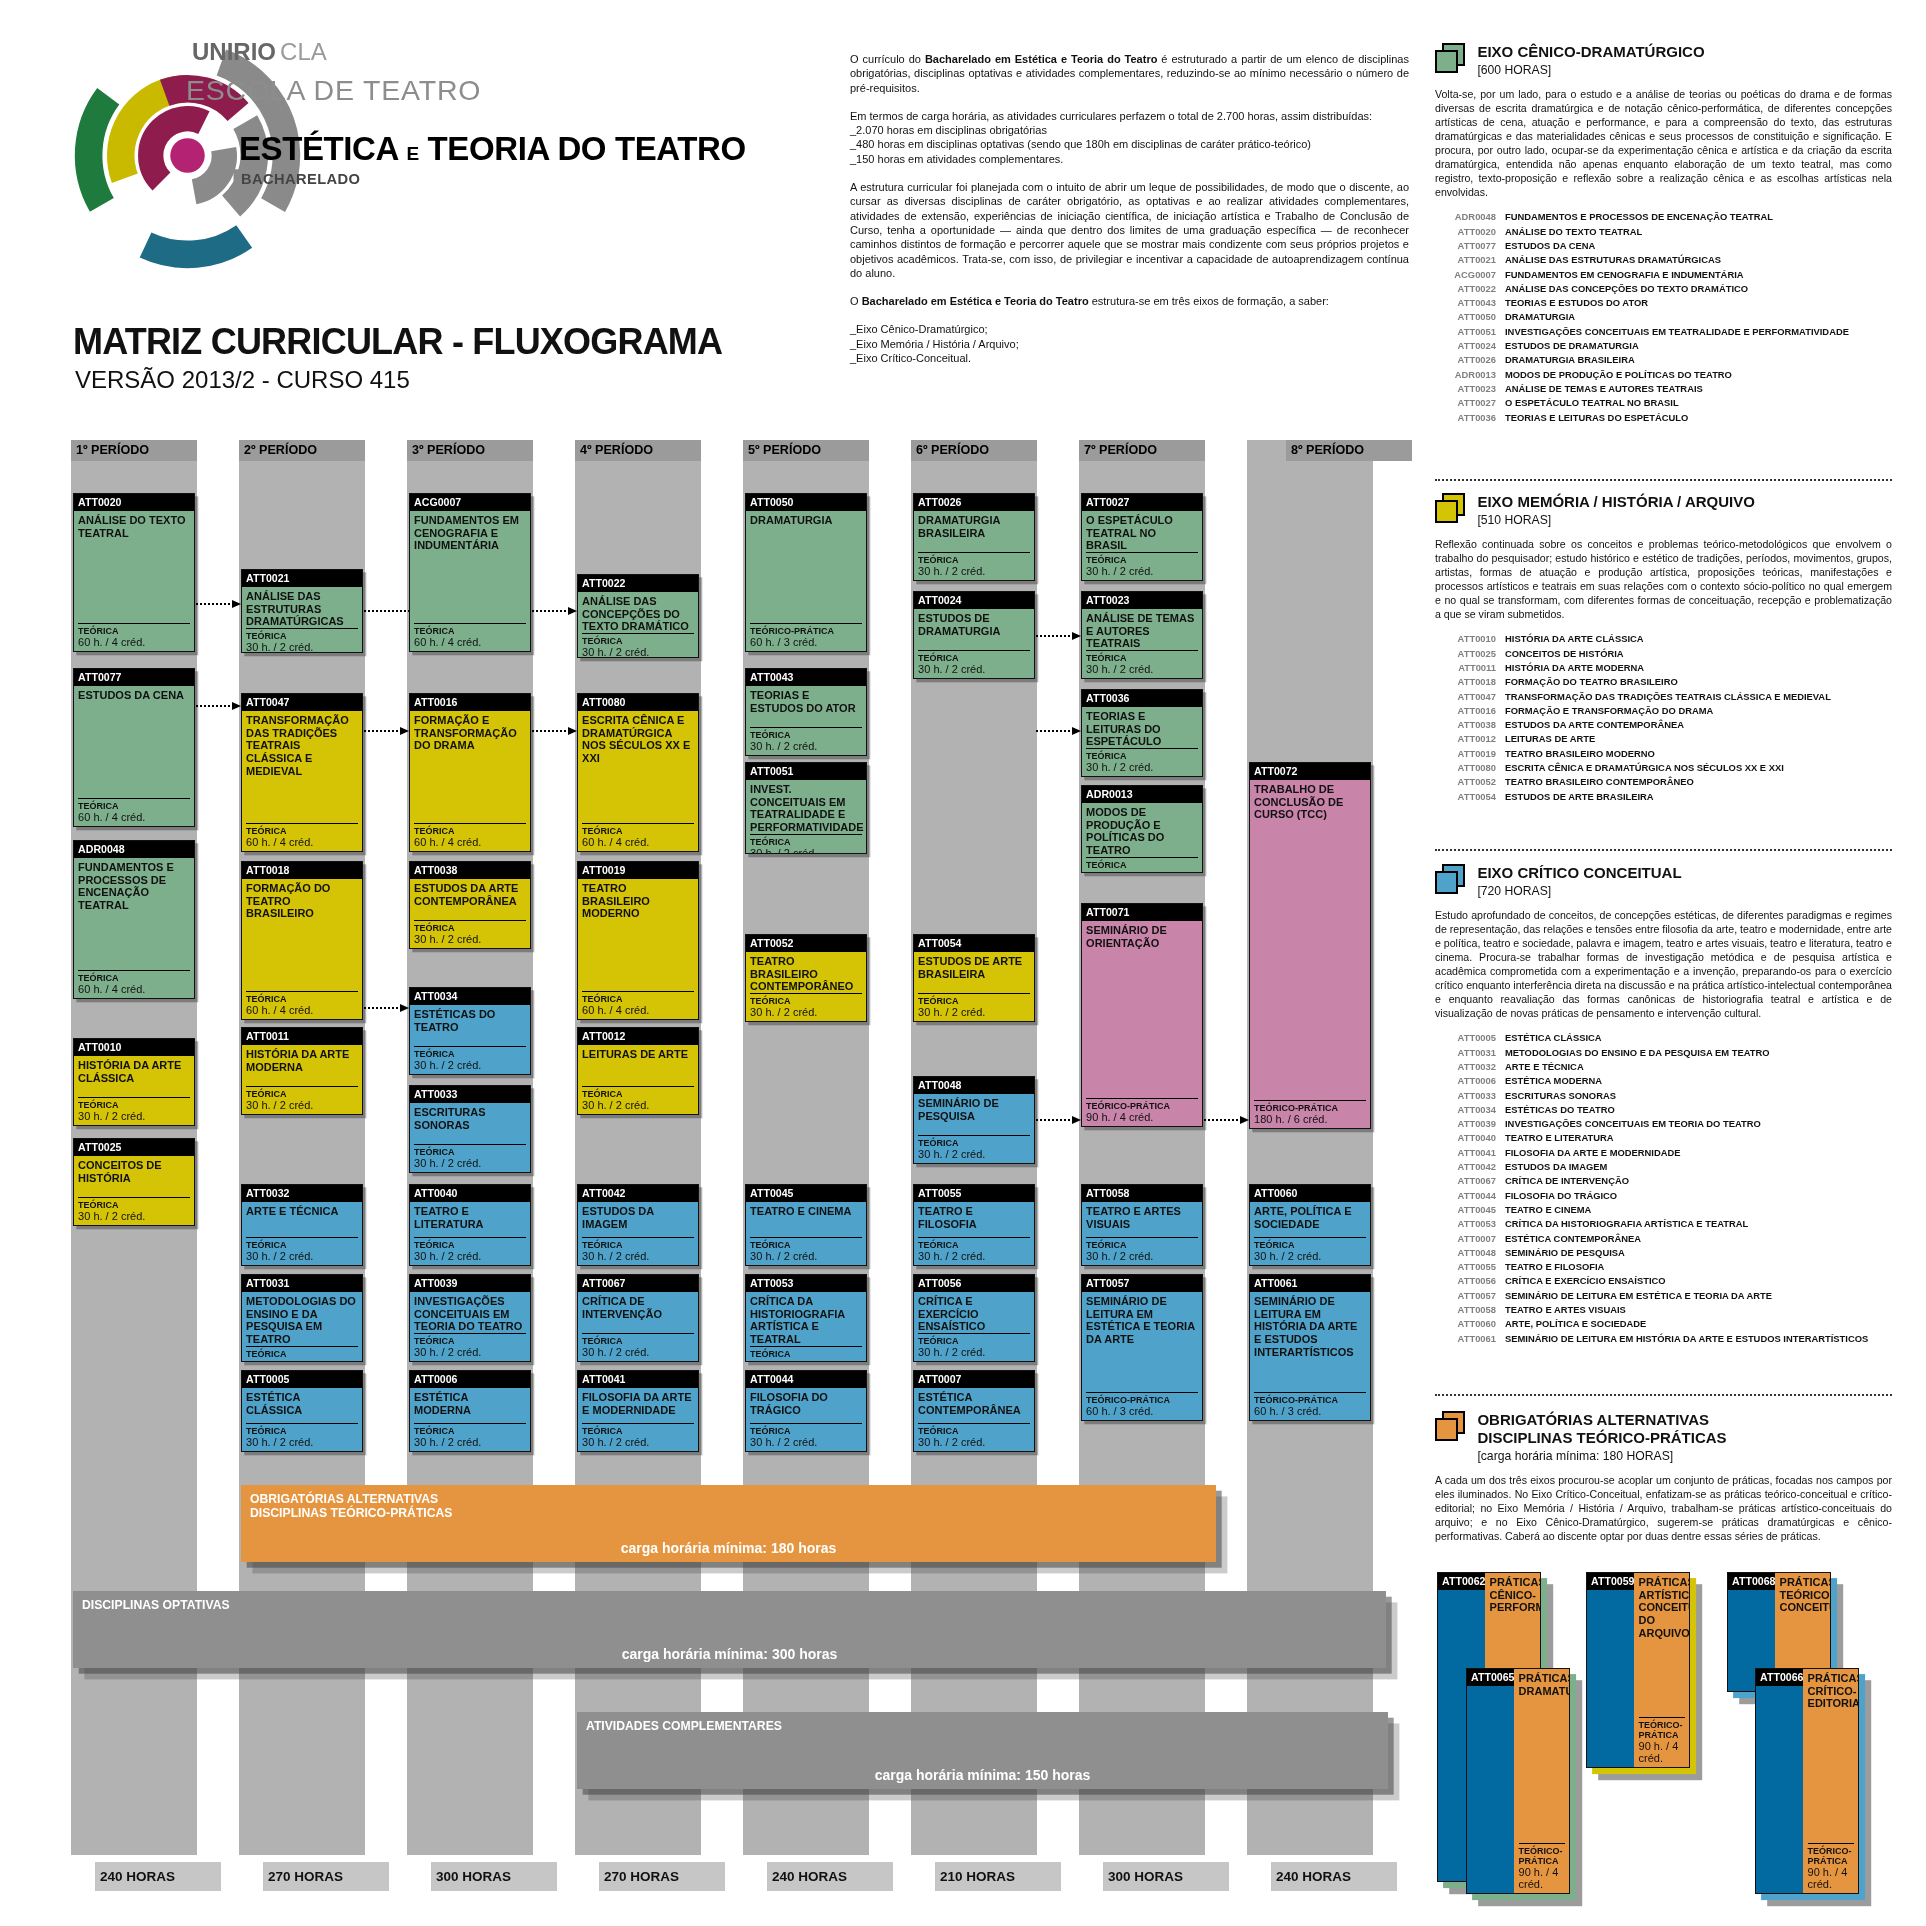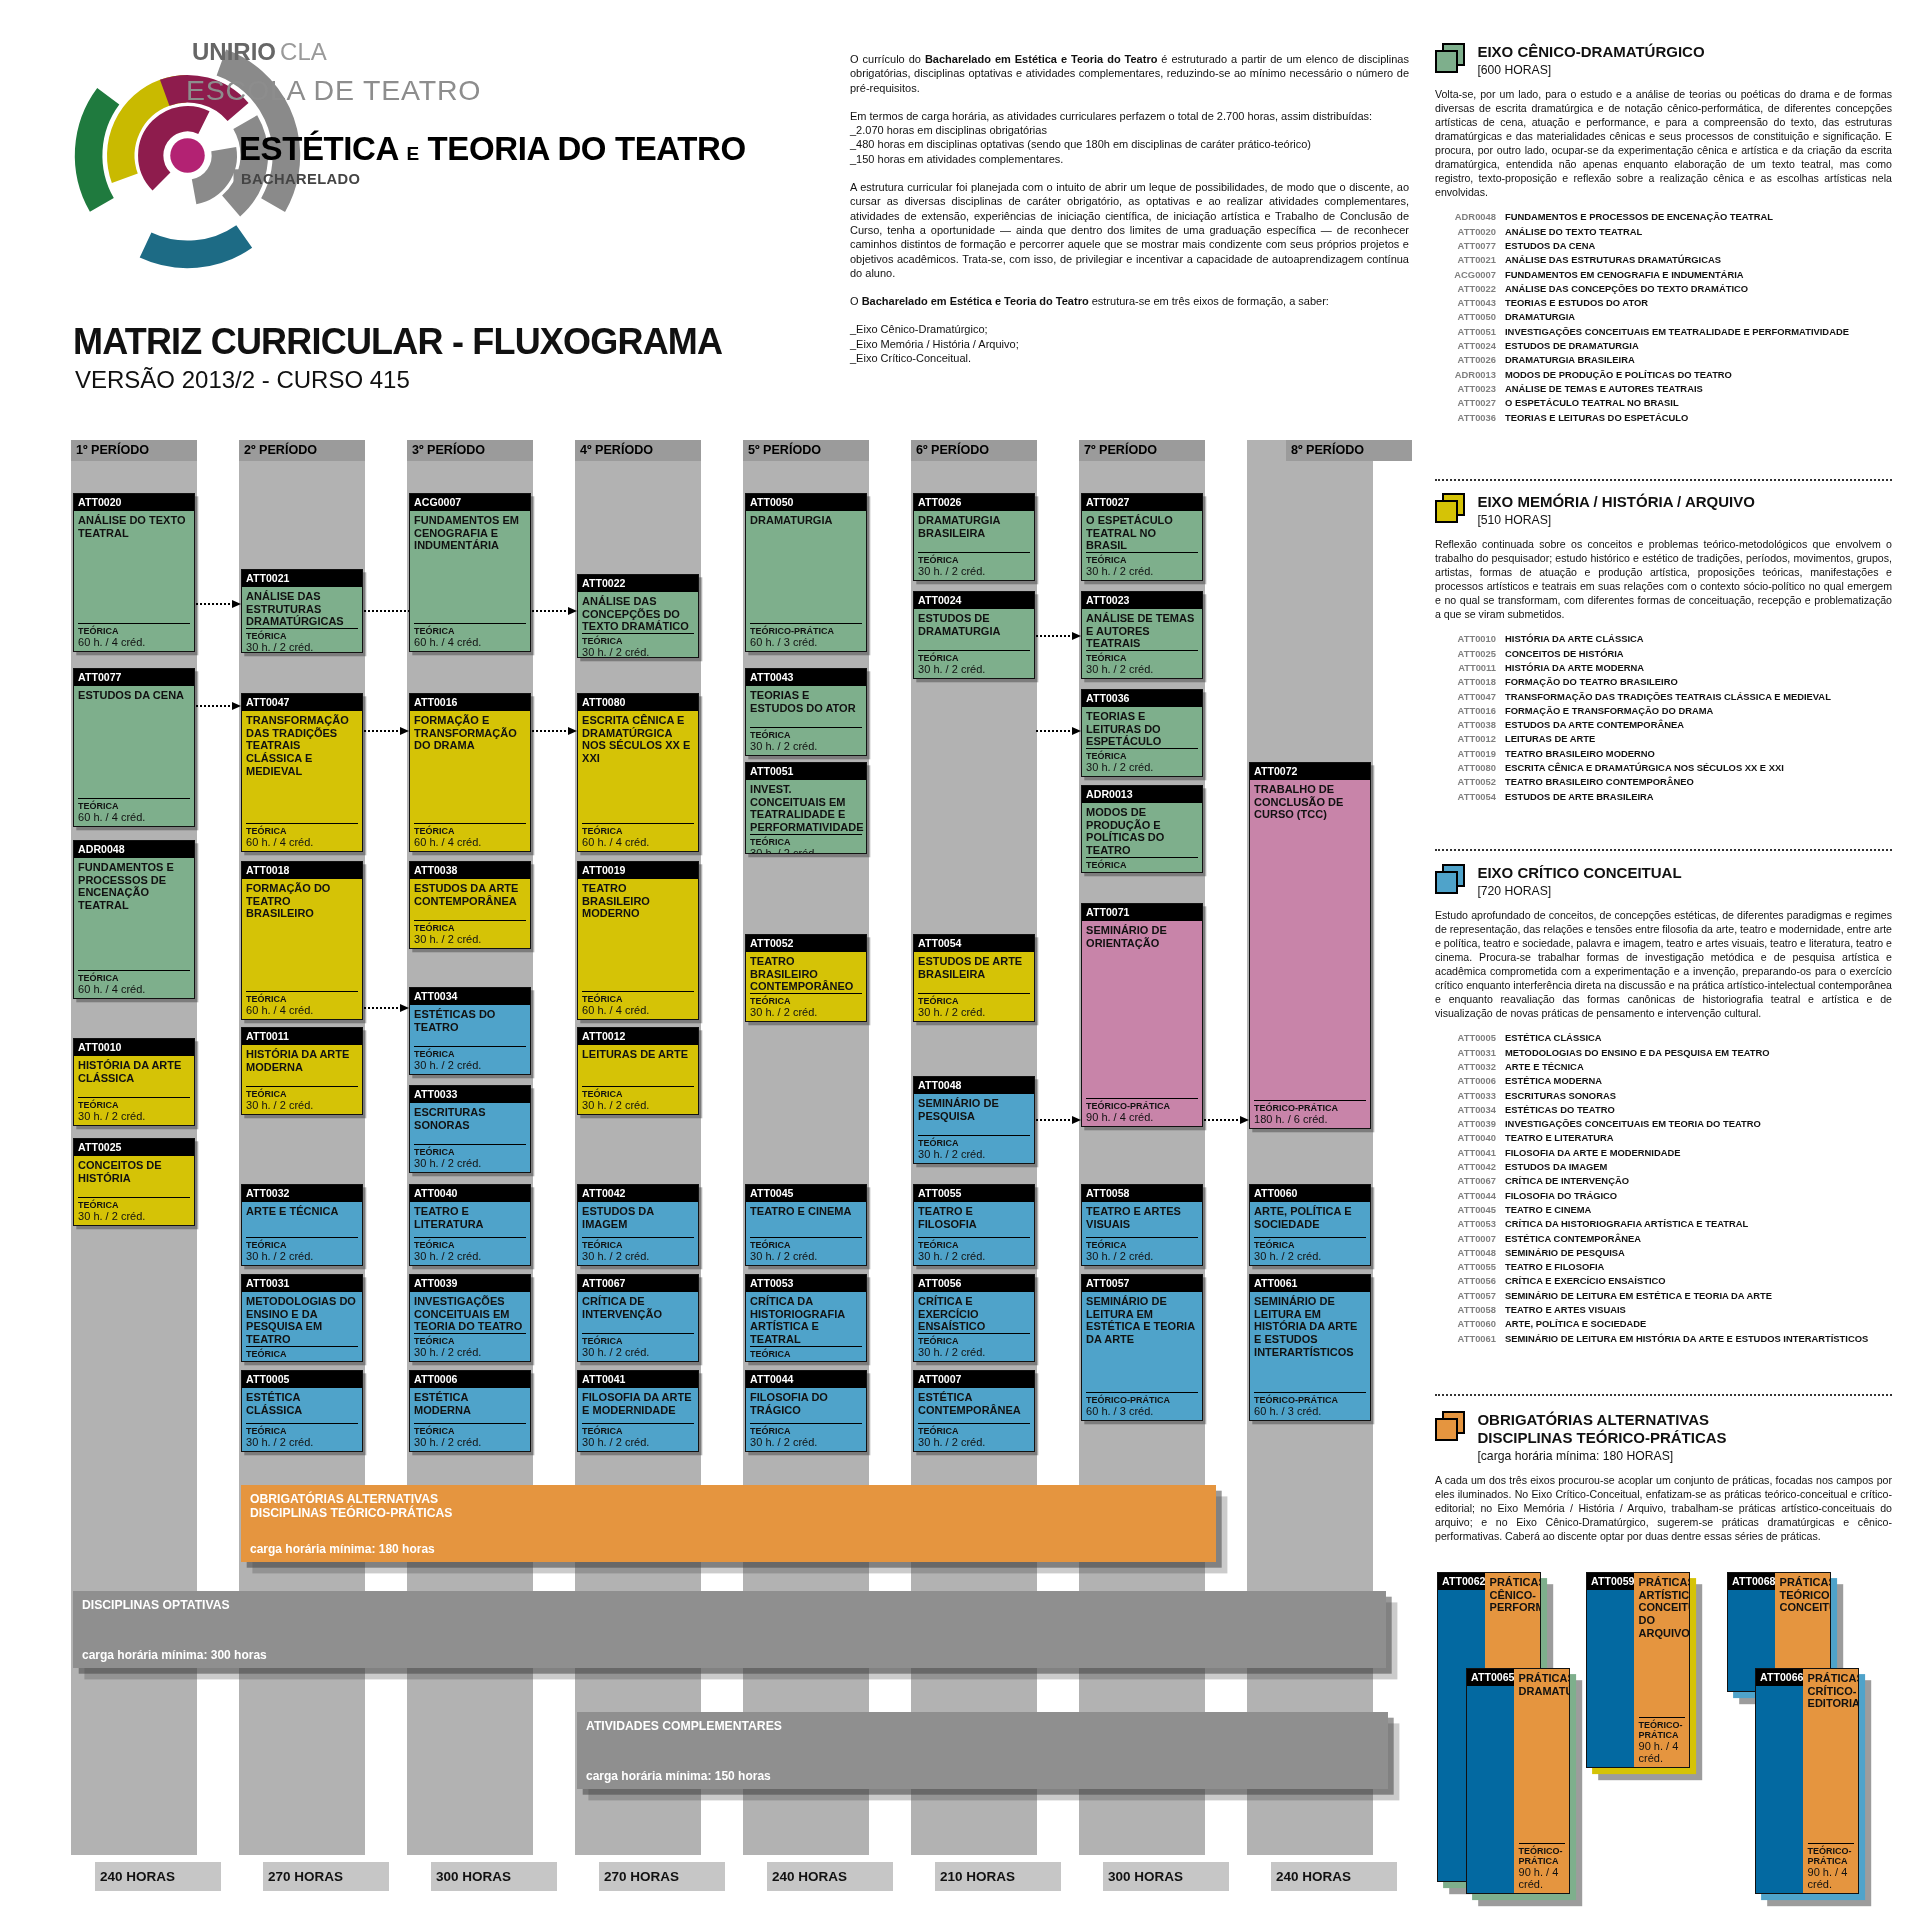--- a/index.html
+++ b/index.html
@@ -33,21 +33,21 @@
 .ctitle{font-weight:bold;font-size:11px;line-height:12.6px;}
 .cfoot{margin-top:auto;border-top:1.2px solid #000;padding-top:2px;}
 .ctype{font-size:9px;font-weight:bold;}
 .cload{font-size:11px;}
 .arrow{position:absolute;height:0;border-top:2.9px dotted #000;z-index:2;}
 .arrowhead{position:absolute;width:0;height:0;border-top:4.5px solid transparent;border-bottom:4.5px solid transparent;border-left:9.8px solid #000;z-index:2;}
 
 
 .bigbar{position:absolute;color:#fff;display:flex;flex-direction:column;justify-content:space-between;padding:6.5px 9px;z-index:4;box-shadow:5.7px 5.7px 0 rgba(70,70,70,0.55),11.4px 11.4px 0 rgba(70,70,70,0.28);}
 .bigbar .h1{font-size:12.2px;font-weight:bold;line-height:14.7px;}
-.bigbar .note{font-size:12px;font-weight:bold;}
+.bigbar .note{font-size:14px;font-weight:bold;text-align:center;}
 #bar-alt{left:241px;top:1485px;width:975px;height:77px;background:#E5953F;}
 #bar-opt{left:73px;top:1591px;width:1313px;height:77px;background:#8f8f8f;}
 #bar-comp{left:577px;top:1712px;width:811px;height:77px;background:#8f8f8f;}
 
 
 #right-panel{position:absolute;left:1435px;top:0;width:457px;height:1926px;z-index:5;}
 .eixo{position:absolute;left:0;width:457px;}
 .ehead{display:flex;gap:11.4px;}
 .eiconwrap{position:relative;width:31px;height:31px;flex:0 0 auto;}
 .esq{position:absolute;width:23px;height:23px;border:2px solid #000;}

